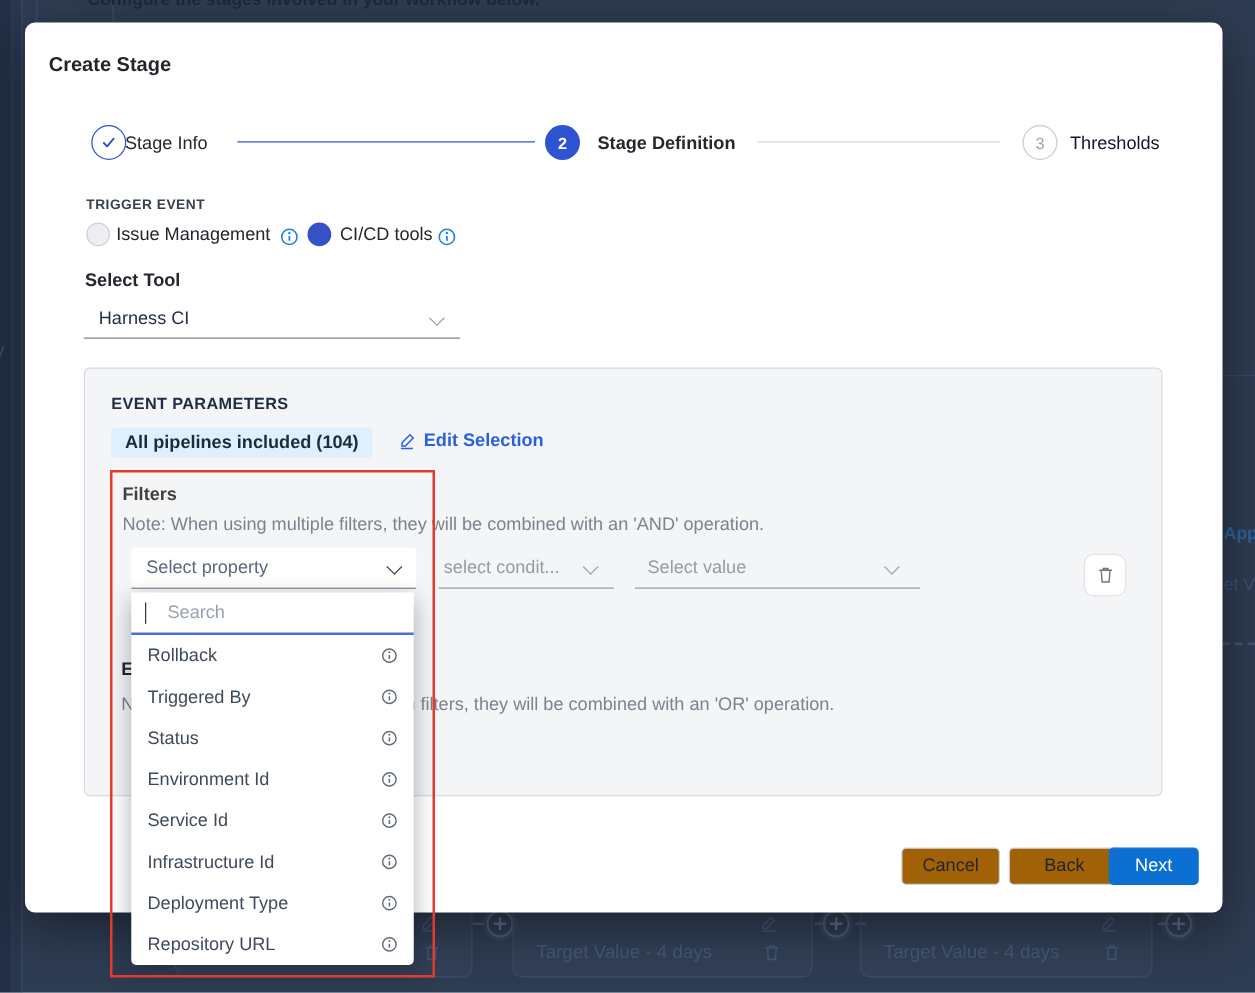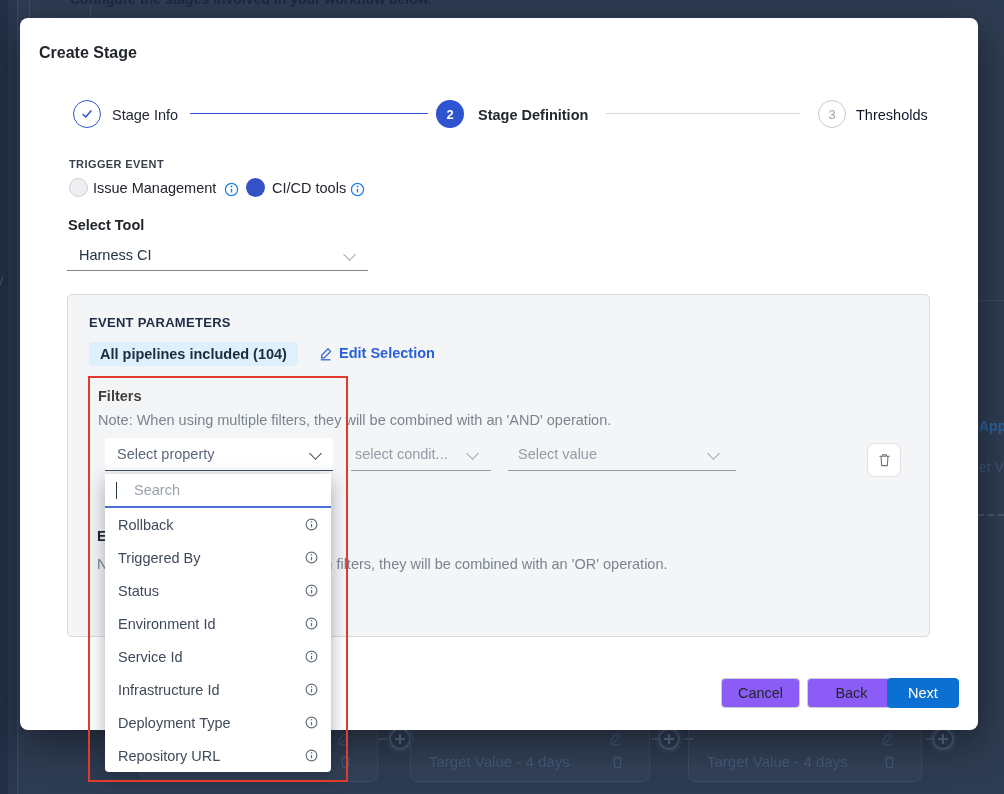--- a/index.html
+++ b/index.html
@@ -60,40 +60,40 @@
           transform:rotate(-45deg); display:inline-block; }
   .chev-gray { color:#9aa3ad; }
   .chev-dark { color:#3c4653; }
 
   
   .panel { left:47px; top:276px; width:863px; height:343px; background:#f4f5f7;
            border:1px solid #d7dadf; border-radius:5px; }
   .panel-heading { left:21px; top:20px; font-size:13px; font-weight:bold; letter-spacing:.3px; color:#1e2c44; }
   .pill { left:21px; top:47px; height:24px; line-height:24px; padding:0 11px; background:#def0fb;
           border-radius:3px; font-size:14.5px; font-weight:bold; color:#1d2a40; }
-  .edit-link { left:251px; top:50px; display:flex; align-items:center; gap:6px; color:#2961d8;
+  .edit-link { left:251px; top:50px; display:flex; align-items:flex-start; gap:6px; color:#2961d8;
                font-size:14.5px; font-weight:bold; cursor:pointer; }
   .flt-heading { left:30px; top:93px; font-size:14.5px; font-weight:bold; color:#404040; }
   .flt-note { left:30px; top:117px; font-size:14.5px; color:#79848f; white-space:nowrap; }
   .prop-control { left:37px; top:143px; width:228px; height:33px; background:#fff;
                   border-bottom:1px solid #434e5c; border-radius:2px 2px 0 0; cursor:pointer; }
   .prop-text { position:absolute; left:12px; top:8px; font-size:14.5px; color:#5b6879; }
   .u-control { height:29px; border-bottom:1px solid #949da7; cursor:pointer; }
   .u-text { position:absolute; left:4px; top:4px; font-size:14.5px; color:#929ca7; white-space:nowrap; }
   .cond-control { left:283px; top:147px; width:140px; }
   .val-control  { left:440px; top:147px; width:228px; }
   .trash-btn { left:799px; top:148px; width:34px; height:34px; background:#fff; border:1px solid #e0e3e7;
                border-radius:8px; display:flex; align-items:center; justify-content:center; cursor:pointer; color:#6b7683; }
   .exec-heading { left:29px; top:233px; font-size:14.5px; font-weight:bold; color:#21262c; white-space:nowrap; }
   .exec-note { left:29px; top:261px; font-size:14.5px; color:#79848f; white-space:nowrap; }
 
   
   .btn { top:660px; height:30px; border-radius:4px; font-size:14.5px; display:flex; align-items:center;
          justify-content:center; cursor:pointer; font-family:inherit; }
-  .btn-ghost { background:#8b5cf6; border:1px solid #ccd1d7; color:#22262c; }
+  .btn-ghost { background:#a16207; border:1px solid #ccd1d7; color:#22262c; }
   .btn-cancel { left:701px; width:79px; }
   .btn-back   { left:787px; width:89px; }
   .btn-next   { left:867px; width:72px; background:#0b70d1; border:1px solid #0b70d1; color:#fff; }
 
   
   .dropdown { left:105px; top:474px; width:226px; height:298px; background:#fff; z-index:50;
               border-radius:0 0 4px 4px; box-shadow:0 6px 18px rgba(20,30,50,.35); }
   .dd-search { position:relative; height:34px; border-bottom:2px solid #4a6fd4; }
   .dd-search input { width:100%; height:32px; border:none; outline:none; padding:0 12px 0 29px;
                      font-size:14.5px; font-family:inherit; color:#333; background:transparent; }
@@ -182,21 +182,21 @@
 
     <div class="abs modal-title">Create Stage</div>
 
     <div class="abs step-circle step-done">
       <span>
         <svg viewBox="0 0 16 16" width="14" height="14">
             <path d="M3.5 8.5l3 3 6-7" fill="none" stroke="#2f54d1" stroke-width="1.8" stroke-linecap="round" stroke-linejoin="round"></path>
           </svg>
       </span>
     </div>
-    <div class="abs step-label" style="left:92px;">Stage Info</div>
+    <div class="abs step-label" style="left:80px;">Stage Info</div>
     <div class="abs step-line" style="left:170px; width:238px; border-top:1.6px solid #2f54d1;"></div>
 
     <div class="abs step-circle step-active">
       <span>2</span>
     </div>
     <div class="abs step-label" style="left:458px; font-weight:bold;">Stage Definition</div>
     <div class="abs step-line" style="left:586px; width:194px; border-top:1.4px solid #d3d7dc;"></div>
 
     <div class="abs step-circle step-todo">
       <span>3</span>

